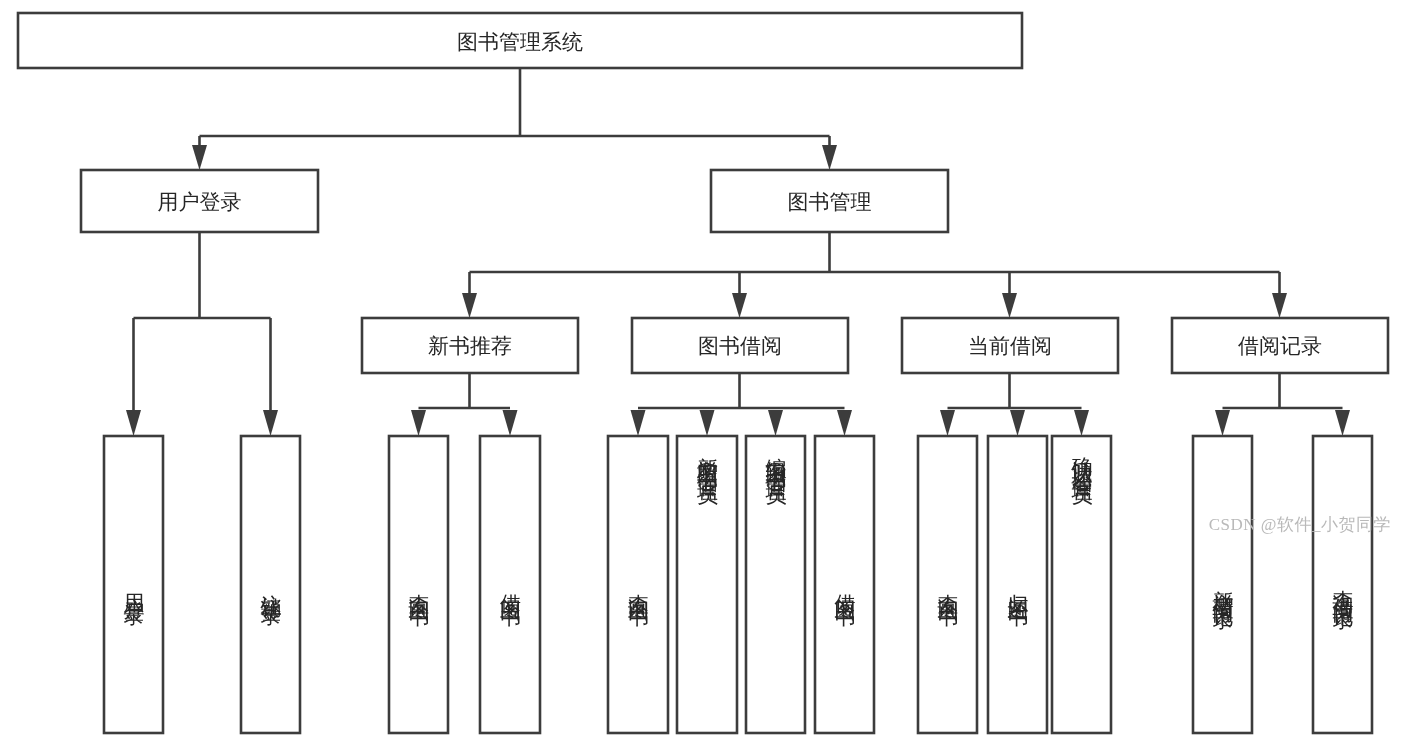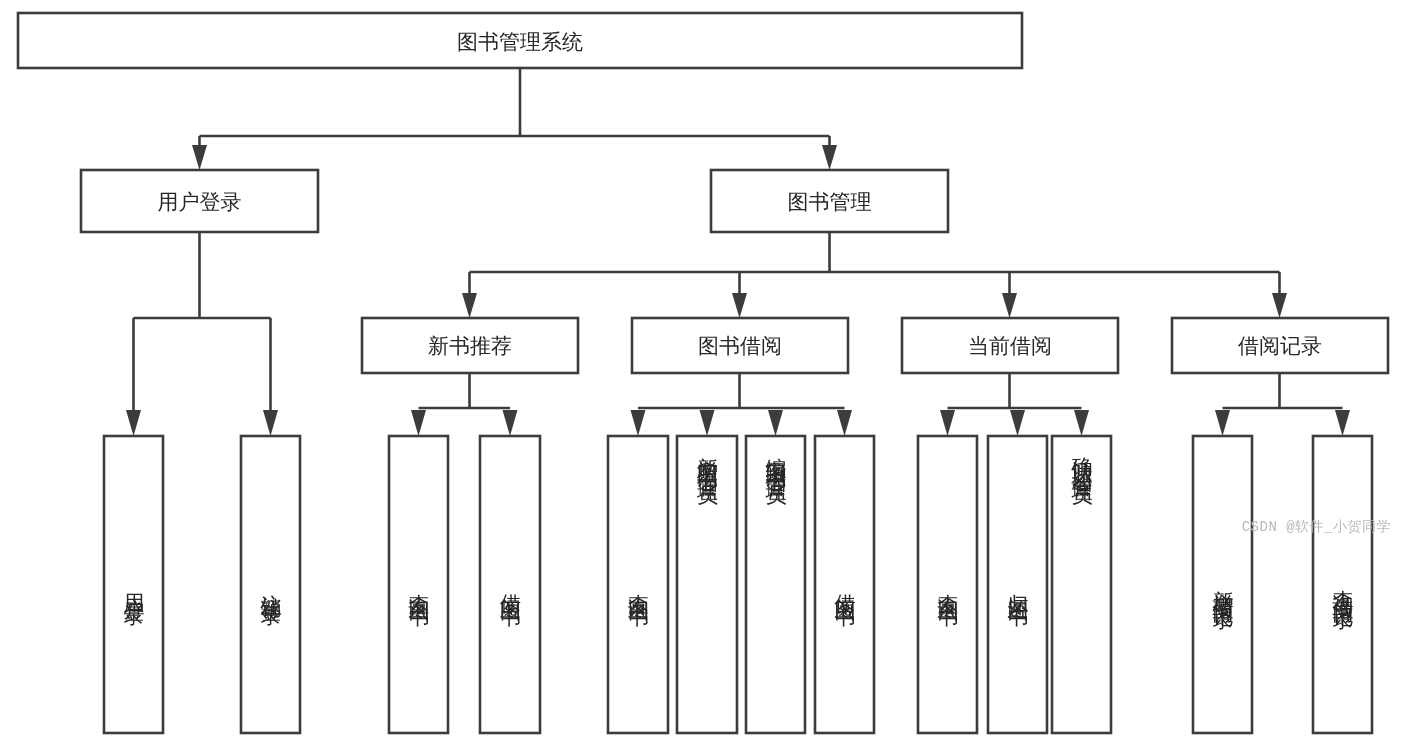--- a/index.html
+++ b/index.html
@@ -62,22 +62,22 @@
     letter-spacing: 4px;
     pointer-events: none;
     display: flex;
     align-items: center;
     justify-content: center;
   }
   .watermark {
     position: absolute;
     right: 14px;
     bottom: 8px;
-    font-family: Liberation Mono, monospace;
-    font-size: 14px;
+    font-family: Liberation Serif, serif;
+    font-size: 17px;
     color: #b9b9b9;
     white-space: nowrap;
     letter-spacing: 0.5px;
   }
 </style>
 </head>
 <body>
 
 <div id="diagram-root">
 

